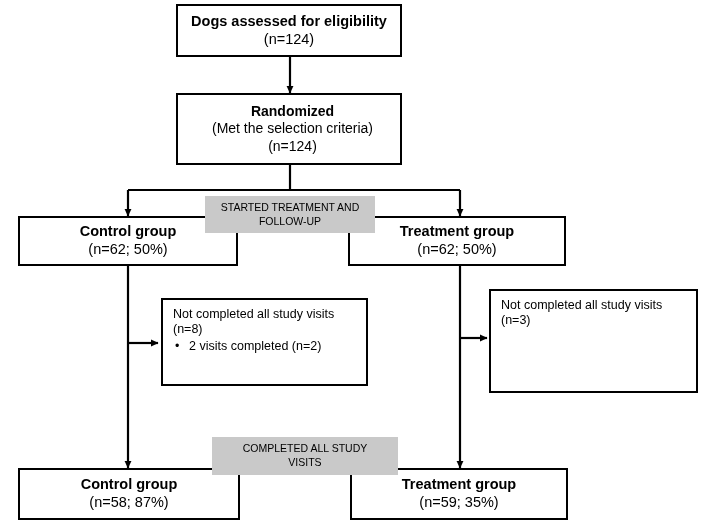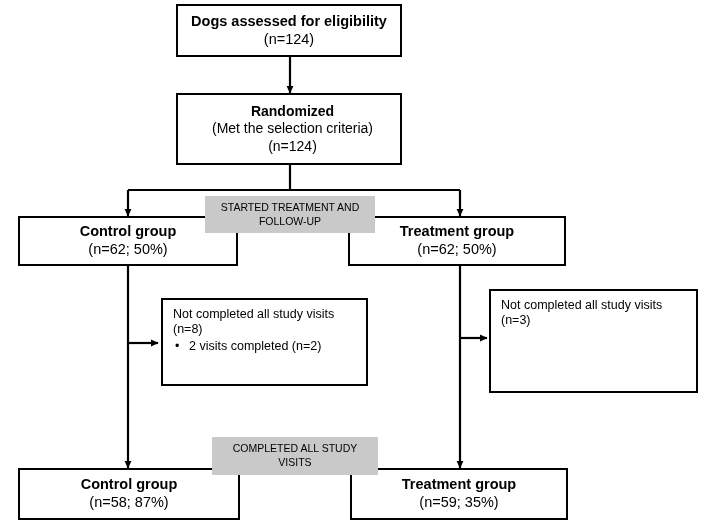--- a/index.html
+++ b/index.html
@@ -167,20 +167,20 @@
   <div class="node" style="left:18px; top:468px; width:222px; height:52px; font-size:14.5px;">
     <span class="ln bold">Control group</span>
     <span class="ln">(n=58; 87%)</span>
   </div>
 
   <div class="node" style="left:350px; top:468px; width:218px; height:52px; font-size:14.5px;">
     <span class="ln bold">Treatment group</span>
     <span class="ln">(n=59; 35%)</span>
   </div>
 
-  <div class="banner" style="left:212px; top:437px; width:166px; height:38px; font-size:10.5px;">
+  <div class="banner" style="left:212px; top:437px; width:186px; height:38px; font-size:10.5px;">
     <div>
       <span class="ln">COMPLETED ALL STUDY</span>
       <span class="ln">VISITS</span>
     </div>
   </div>
 
 </div>
 
 </body></html>

